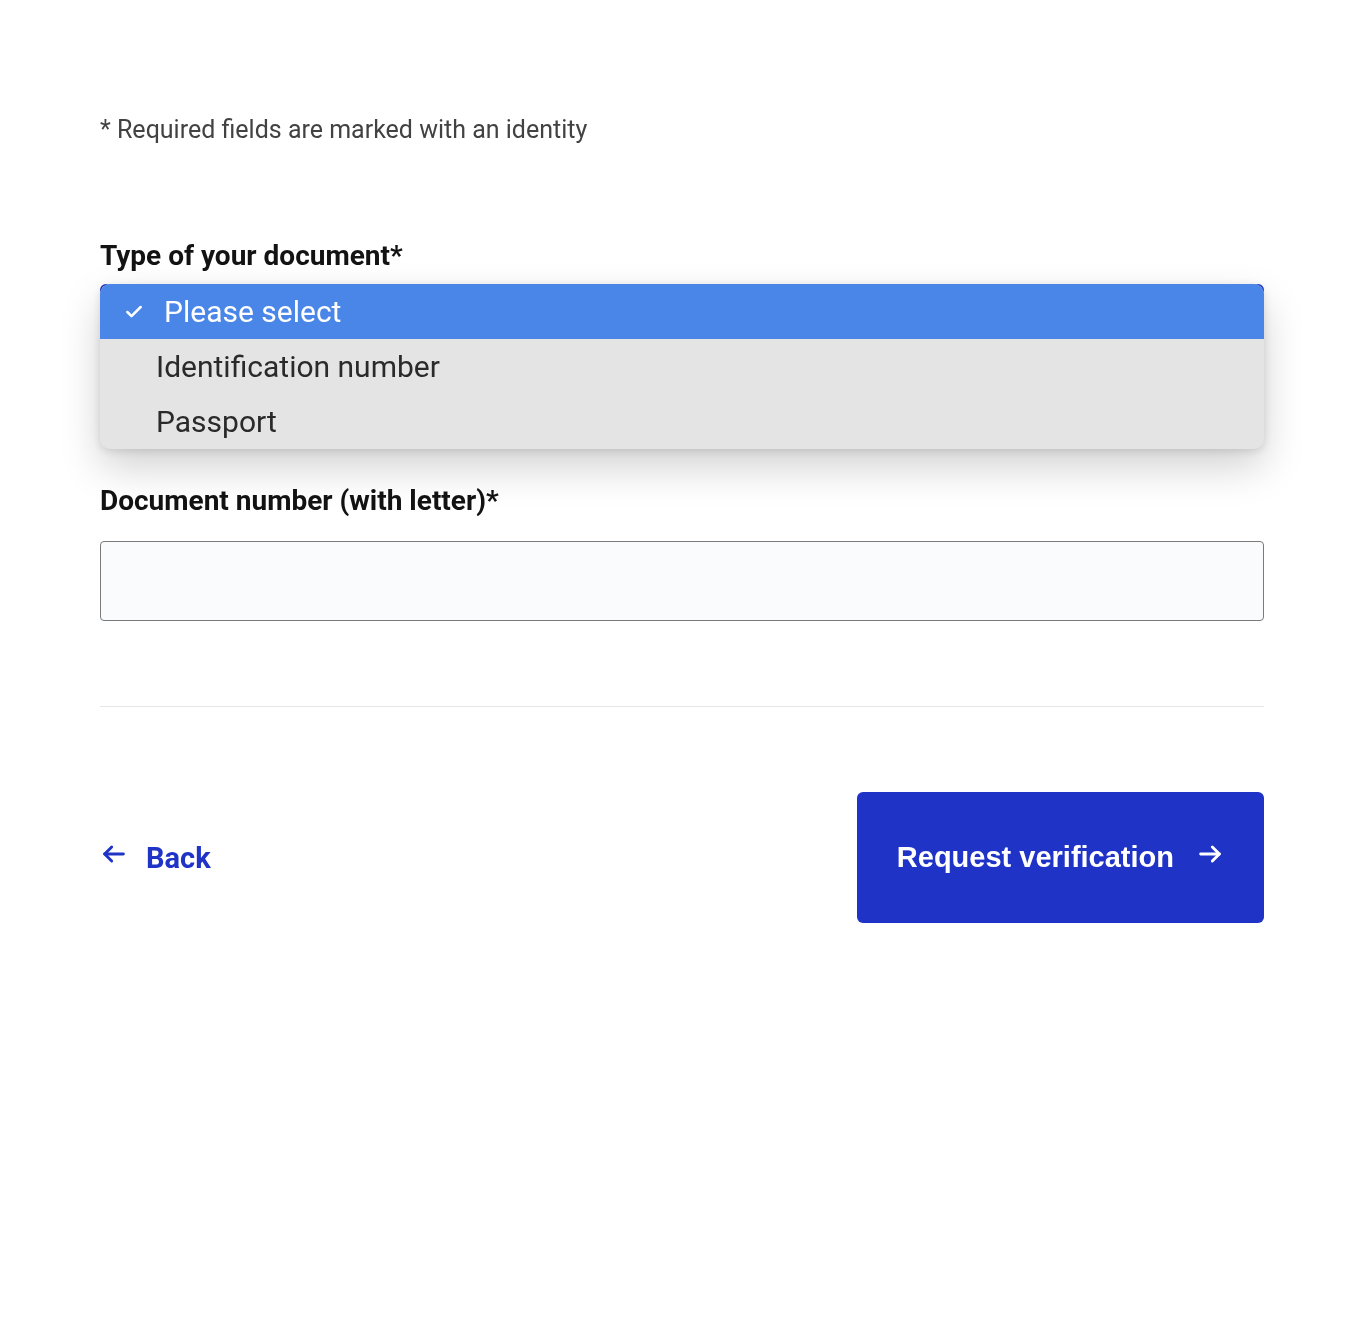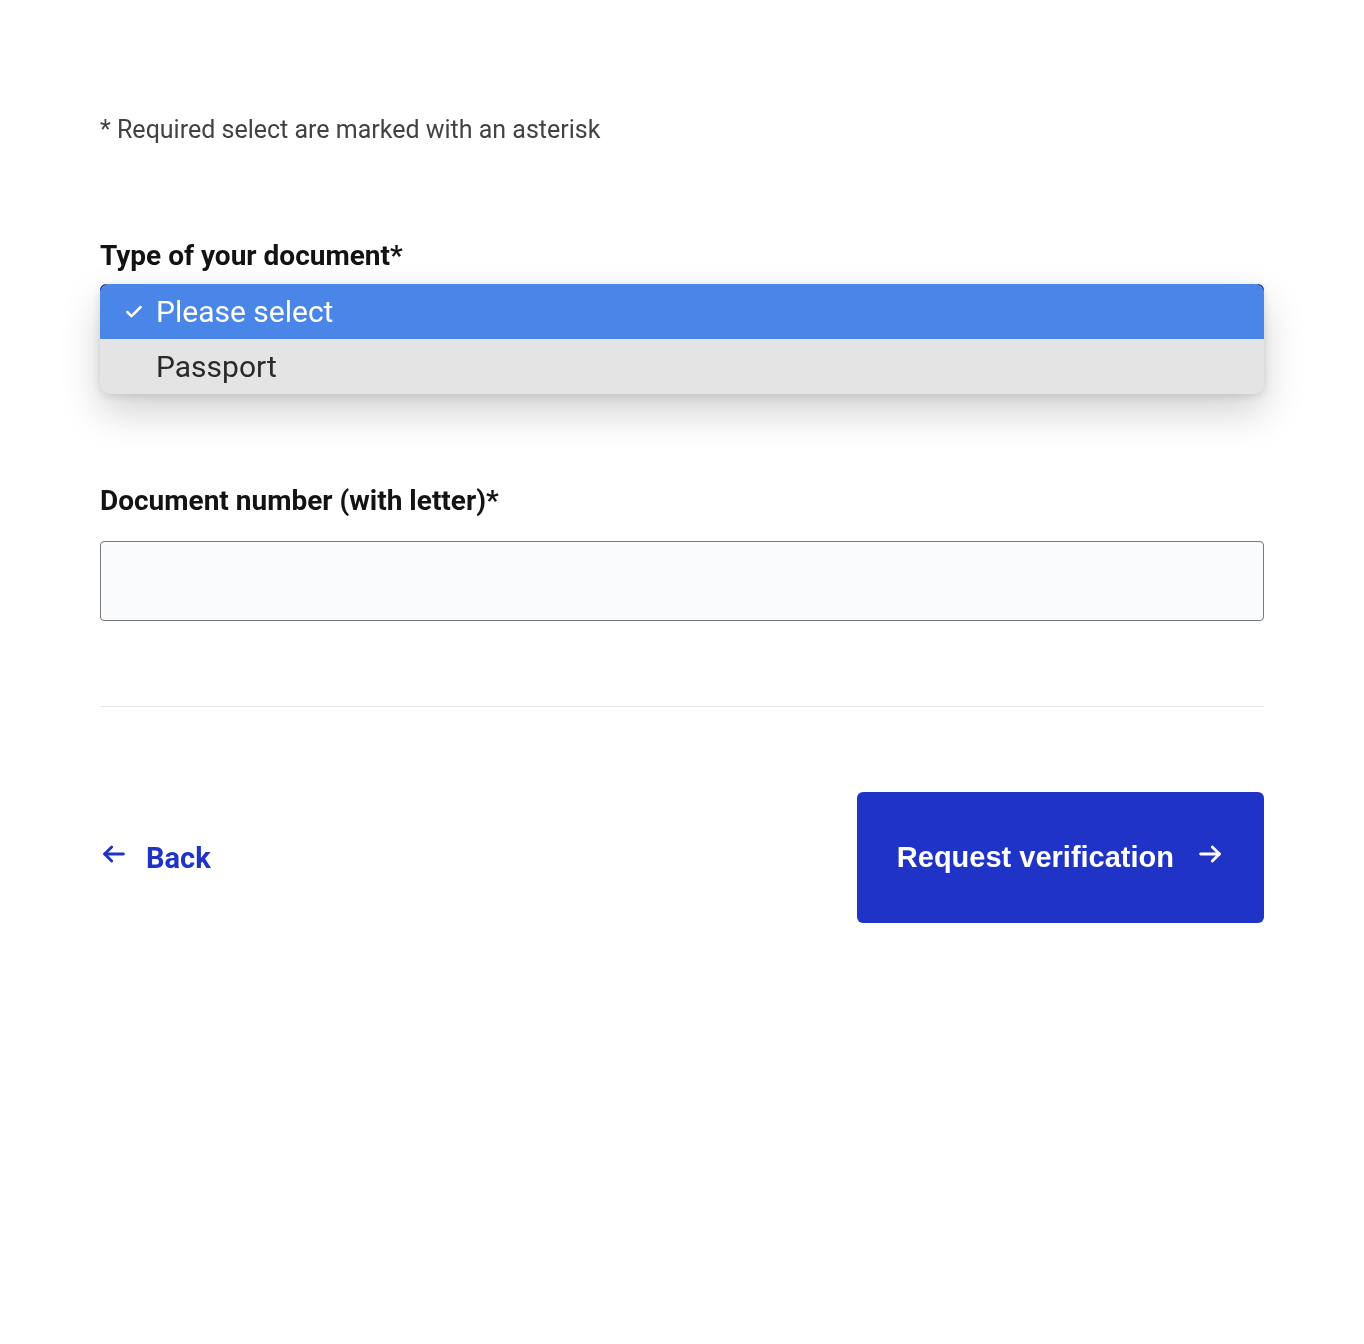--- a/index.html
+++ b/index.html
@@ -69,20 +69,21 @@
       overflow: hidden;
       z-index: 10;
     }
     .dropdown-option {
       display: flex;
       align-items: center;
       padding: 10px 9px 10px 20px;
       font-size: 30px;
       color: #2a2a2a;
       cursor: pointer;
+      gap: 8px;
     }
     .dropdown-option.selected {
       background: #4a86e8;
       color: #fff;
     }
     .dropdown-option .check {
       width: 28px;
       display: inline-flex;
       align-items: center;
       justify-content: center;
@@ -168,34 +169,37 @@
     }
     .scanned-label {
       margin-top: 100px;
     }
   </style>
 </head>
 <body>
 
 <div class="container">
 
-  <p class="required-note">* Required select are marked with an asterisk</p>
+  <p class="required-note">* Required fields are marked with an identity</p>
 
   <div class="field-label">Type of your document*</div>
 
   <div class="select-wrap">
     <div class="select-box"></div>
     <div class="dropdown">
       <div class="dropdown-option selected">
         <span class="check">
           <svg viewBox="0 0 24 24" fill="none" stroke="#fff" stroke-width="3" stroke-linecap="round" stroke-linejoin="round">
               <polyline points="4 12 9 17 20 6"></polyline>
             </svg>
         </span>
         <span class="opt-text">Please select</span>
+      </div>
+      <div class="dropdown-option">
+        <span class="opt-text">Identification number</span>
       </div>
       <div class="dropdown-option">
         <span class="opt-text">Passport</span>
       </div>
     </div>
   </div>
 
   <div class="field-label doc-number-label">Document number (with letter)*</div>
   <input type="text" class="text-input" value="" style="">
 

